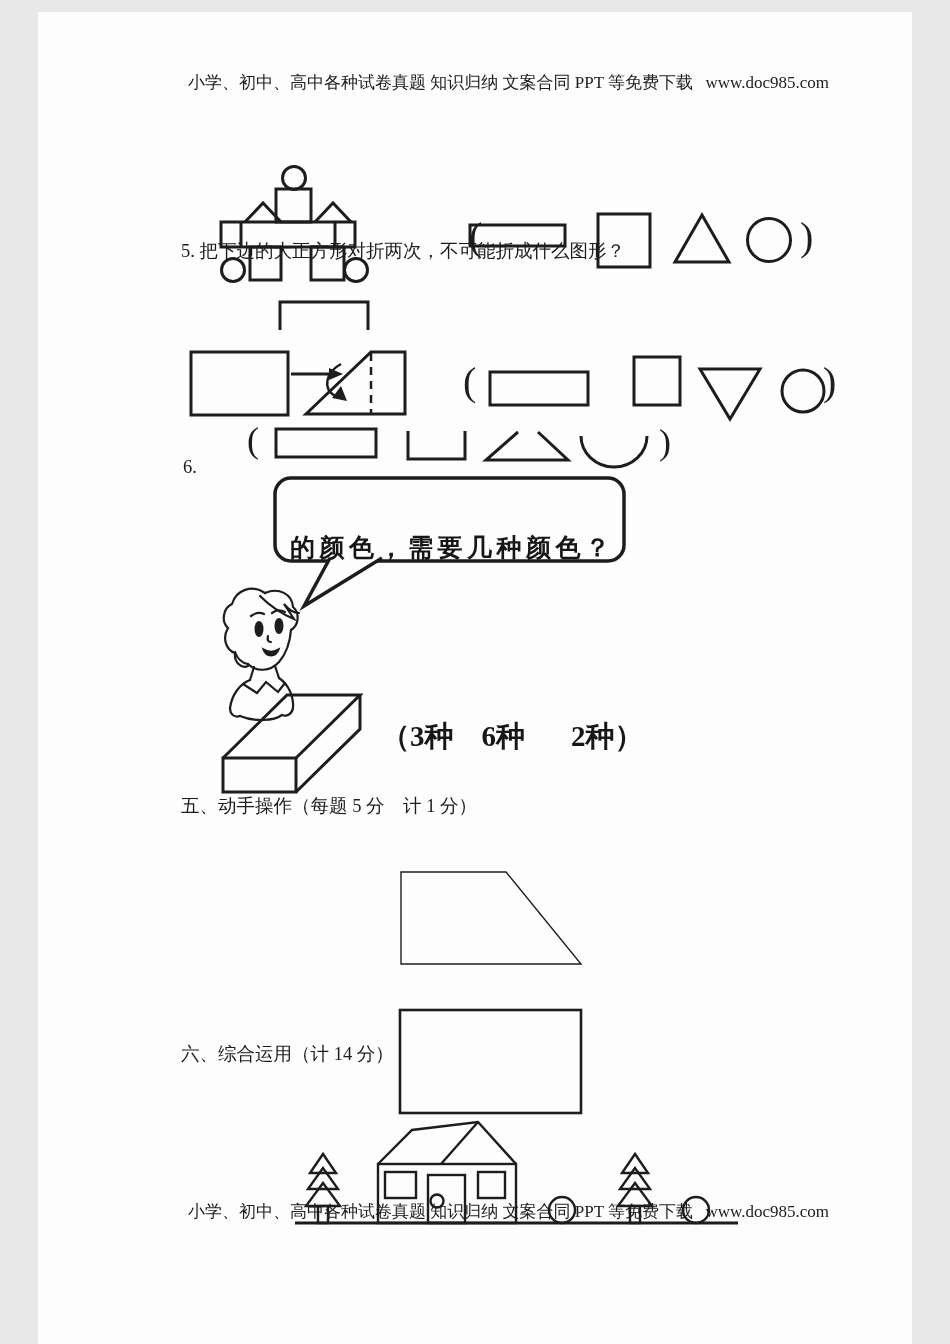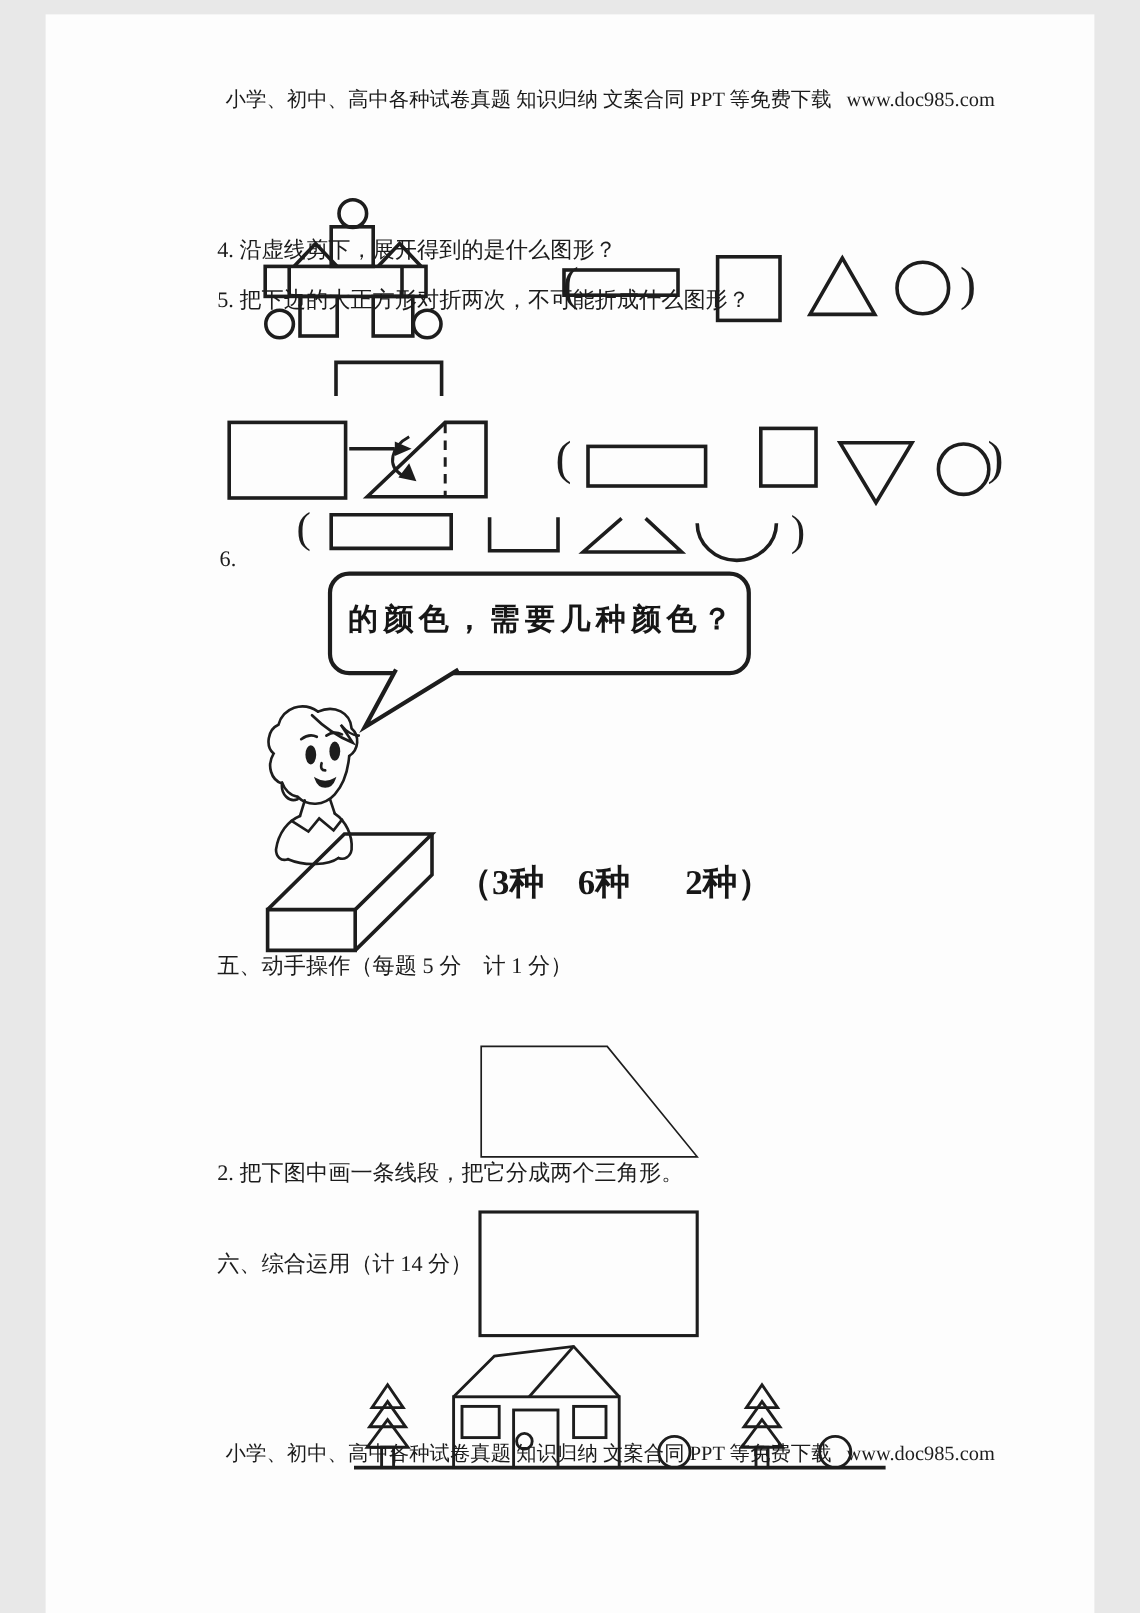--- a/index.html
+++ b/index.html
@@ -141,43 +141,41 @@
       <circle cx="524" cy="1198" r="13"></circle>
       <circle cx="658" cy="1198" r="13"></circle>
     </g>
   </svg>
 
   <div class="t meta" style="left:150px;top:60px;">
     <span>小学、初中、高中各种试卷真题  知识归纳  文案合同  PPT 等免费下载</span>
     <span>www.doc985.com</span>
   </div>
 
-  <div class="t q" style="left:143px;top:186px;">4. 沿虚线剪下，展开得到的是什么图形？</div>
   <div class="t q" style="left:143px;top:228px;text-align:right;">5. 把下边的大正方形对折两次，不可能折成什么图形？</div>
 
   <span class="t paren p-big" style="left:431px;top:205px;">(</span>
   <span class="t paren p-big" style="left:762px;top:205px;">)</span>
   <span class="t paren p-big" style="left:425px;top:350px;">(</span>
   <span class="t paren p-big" style="left:785px;top:350px;">)</span>
   <span class="t paren p-mid" style="left:209px;top:410px;">(</span>
   <span class="t paren p-mid" style="left:621px;top:412px;">)</span>
 
   <div class="t q" style="left:145px;top:444px;">6.</div>
-  <div class="t bubble-text" style="left:252px;top:488px;">的颜色，需要几种颜色？</div>
+  <div class="t bubble-text" style="left:252px;top:520px;">的颜色，需要几种颜色？</div>
 
   <div class="t opts" style="left:343px;top:706px;">
     <span>（</span>
     <span class="o1">3种</span>
     <span class="o2">6种</span>
     <span>2种</span>
     <span>）</span>
   </div>
 
   <div class="t title" style="left:143px;top:783px;">五、动手操作（每题 5 分　计 1 分）</div>
-  <div class="t q" style="left:143px;top:955px;">2. 把下图中画一条线段，把它分成两个三角形。</div>
 
   <div class="t title" style="left:143px;top:1031px;">六、综合运用（计 14 分）</div>
 
   <div class="t meta" style="left:150px;top:1189px;">
     <span>小学、初中、高中各种试卷真题  知识归纳  文案合同  PPT 等免费下载</span>
     <span>www.doc985.com</span>
   </div>
 
 </div>
 

